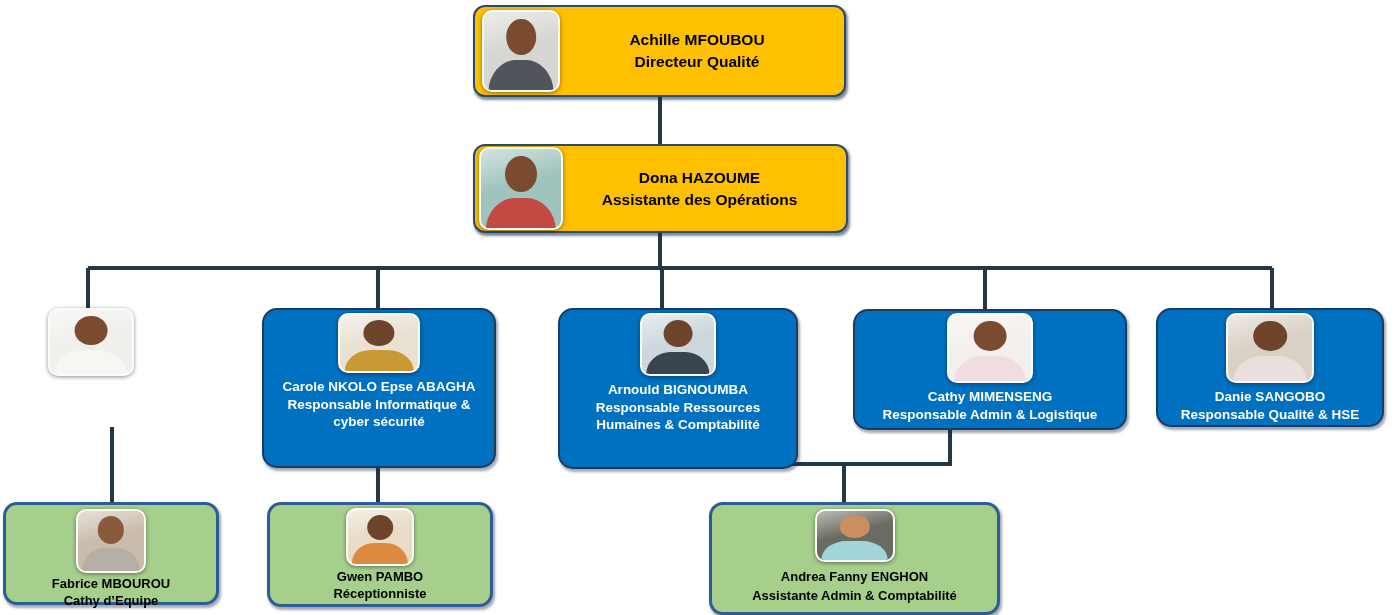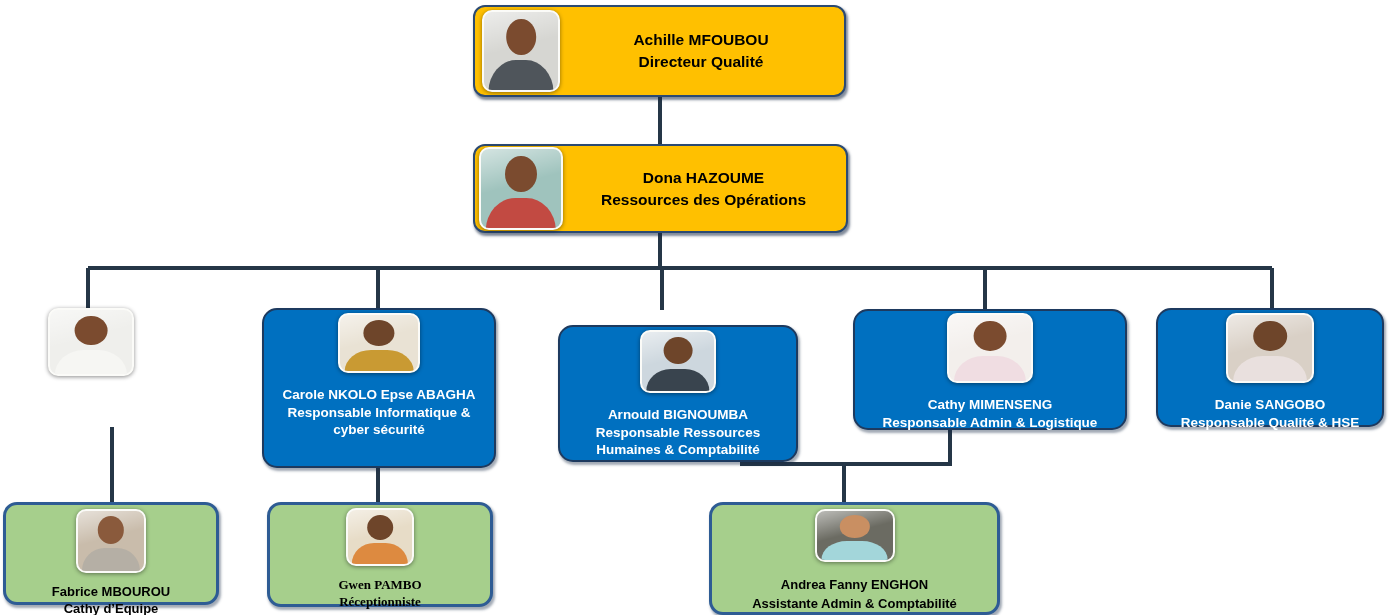--- a/index.html
+++ b/index.html
@@ -2,21 +2,21 @@
 <html><head>
 <meta charset="utf-8">
 <style>
   html,body{margin:0;padding:0;background:#ffffff;}
   body{font-family:"Liberation Sans",sans-serif;}
   .canvas{position:relative;width:1397px;height:615px;background:#ffffff;overflow:hidden;}
 
   .connectors{position:absolute;left:0;top:0;width:1397px;height:615px;}
   .connectors line{stroke:#253647;stroke-width:4;}
 
-  .node{position:absolute;box-sizing:border-box;gap:8px;}
+  .node{position:absolute;box-sizing:border-box;}
 
   .yellow{background:#FFC000;border:2px solid #2b4a73;border-radius:12px;
           display:flex;align-items:center;box-shadow:1.5px 2.5px 2.5px rgba(23,42,70,.55);}
   .yellow .text{flex:1;text-align:center;font-weight:700;font-size:15.5px;color:#000;
           line-height:1.4;padding-right:10px;}
 
   .blue{background:#0070C0;border:2px solid #1d3a5f;border-radius:15px;
           display:flex;flex-direction:column;align-items:center;
           box-shadow:1.5px 2.5px 2.5px rgba(23,42,70,.4);}
   .blue .text{color:#fff;font-weight:700;font-size:13.5px;line-height:1.3;text-align:center;margin-top:5px;}
@@ -68,41 +68,41 @@
     </div>
   </div>
 
   <div class="node yellow" style="left:473px;top:144px;width:375px;height:89px;">
     <div class="photo" style="width: 84px; height: 83px; margin-left: 4px; --av-bg: #9fc3bd; --av-skin: #7b4b2f; --av-shirt: #c24a42;">
       <div class="head"></div>
       <div class="torso"></div>
     </div>
     <div class="text">
       <div>Dona HAZOUME</div>
-      <div>Ressources des Opérations</div>
+      <div>Assistante des Opérations</div>
     </div>
   </div>
 
   <div class="photo standalone" style="left: 48px; top: 308px; width: 86px; height: 68px; --av-bg: #efefec; --av-skin: #7b4b2f; --av-shirt: #f6f6f3;">
     <div class="head"></div>
     <div class="torso"></div>
   </div>
 
   <div class="node blue" style="left:262px;top:308px;width:234px;height:160px;">
     <div class="photo" style="width: 82px; height: 60px; margin-top: 3px; --av-bg: #e9e2d4; --av-skin: #6e452a; --av-shirt: #c99a33;">
       <div class="head"></div>
       <div class="torso"></div>
     </div>
     <div class="text" style="width:208px;">
       <div>Carole NKOLO Epse ABAGHA</div>
       <div>Responsable Informatique &amp; cyber sécurité</div>
     </div>
   </div>
 
-  <div class="node blue" style="left:558px;top:325px;width:240px;height:137px;">
+  <div class="node blue" style="left:558px;top:308px;width:240px;height:161px;">
     <div class="photo" style="width: 76px; height: 63px; margin-top: 3px; --av-bg: #cdd7de; --av-skin: #6e452a; --av-shirt: #39444e;">
       <div class="head"></div>
       <div class="torso"></div>
     </div>
     <div class="text" style="width:196px;">
       <div>Arnould BIGNOUMBA</div>
       <div>Responsable Ressources Humaines &amp; Comptabilité</div>
     </div>
   </div>
 
@@ -137,21 +137,21 @@
       <div>Fabrice MBOUROU</div>
       <div>Cathy d’Equipe</div>
     </div>
   </div>
 
   <div class="node green" style="left:267px;top:502px;width:226px;height:105px;">
     <div class="photo" style="width: 68px; height: 58px; margin-top: 3px; --av-bg: #e7dcc7; --av-skin: #6e452a; --av-shirt: #dd8a40;">
       <div class="head"></div>
       <div class="torso"></div>
     </div>
-    <div class="text" style="width:200px;font-family:Liberation Serif, serif;">
+    <div class="text" style="width:200px;">
       <div>Gwen PAMBO</div>
       <div>Réceptionniste</div>
     </div>
   </div>
 
   <div class="node green" style="left:709px;top:502px;width:291px;height:113px;">
     <div class="photo" style="width: 80px; height: 53px; margin-top: 4px; --av-bg: #6b6b62; --av-skin: #c98f62; --av-shirt: #a3d6da;">
       <div class="head"></div>
       <div class="torso"></div>
     </div>

